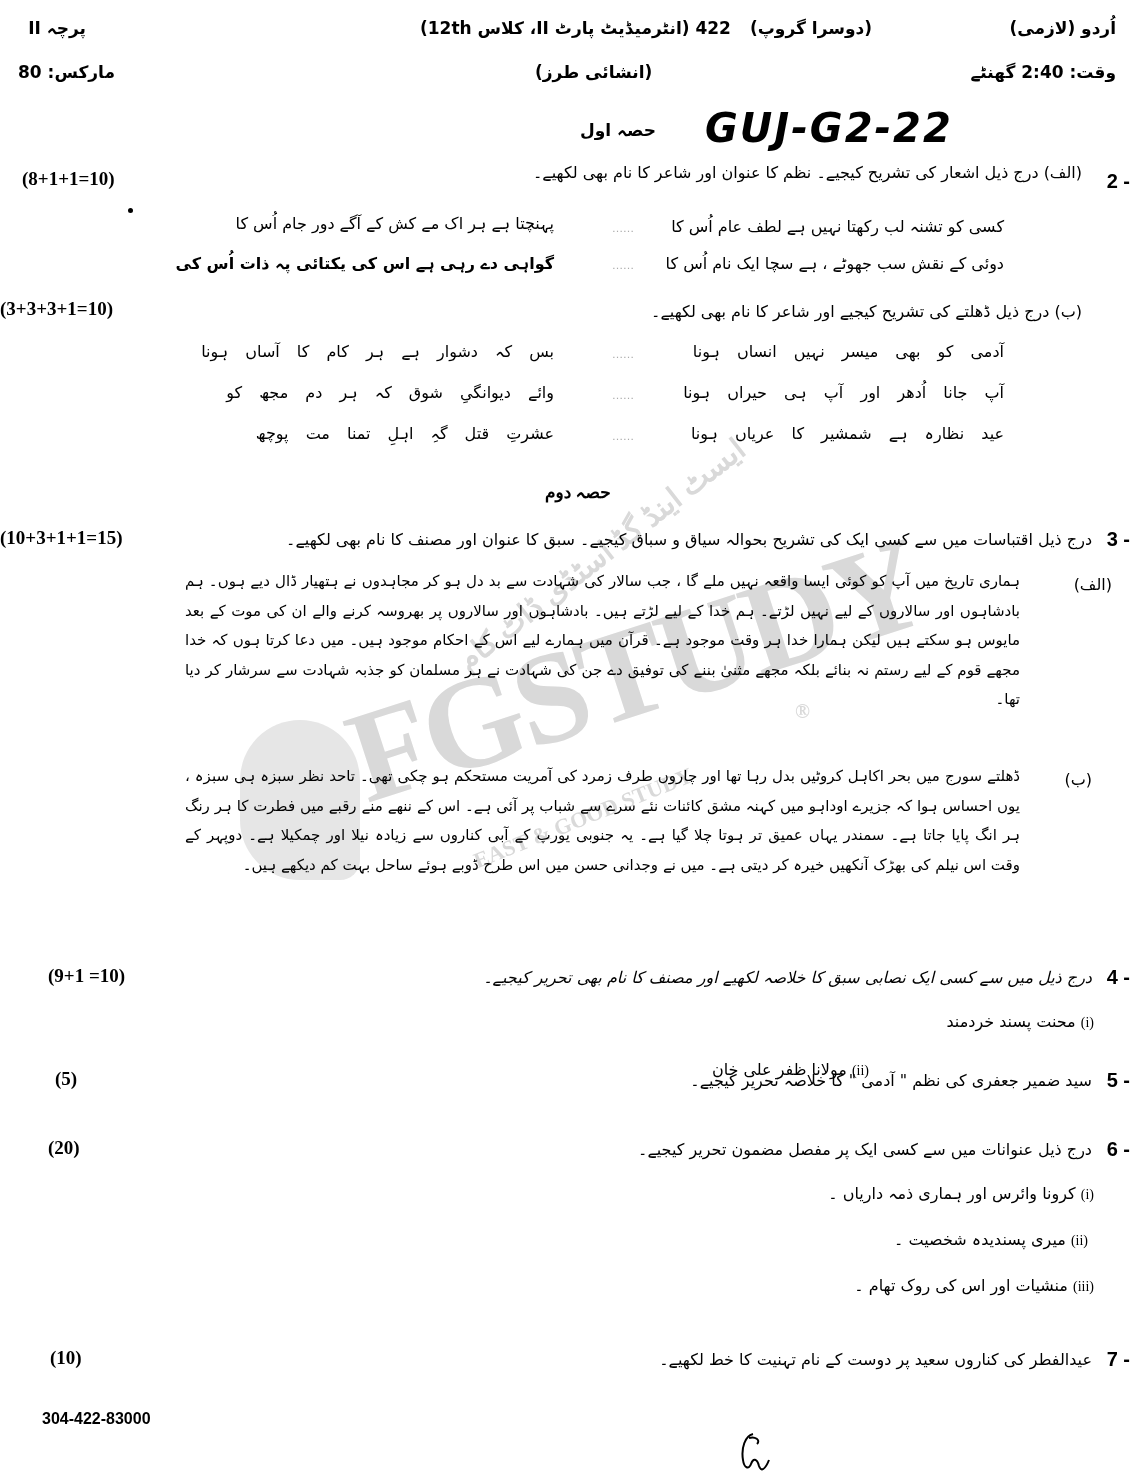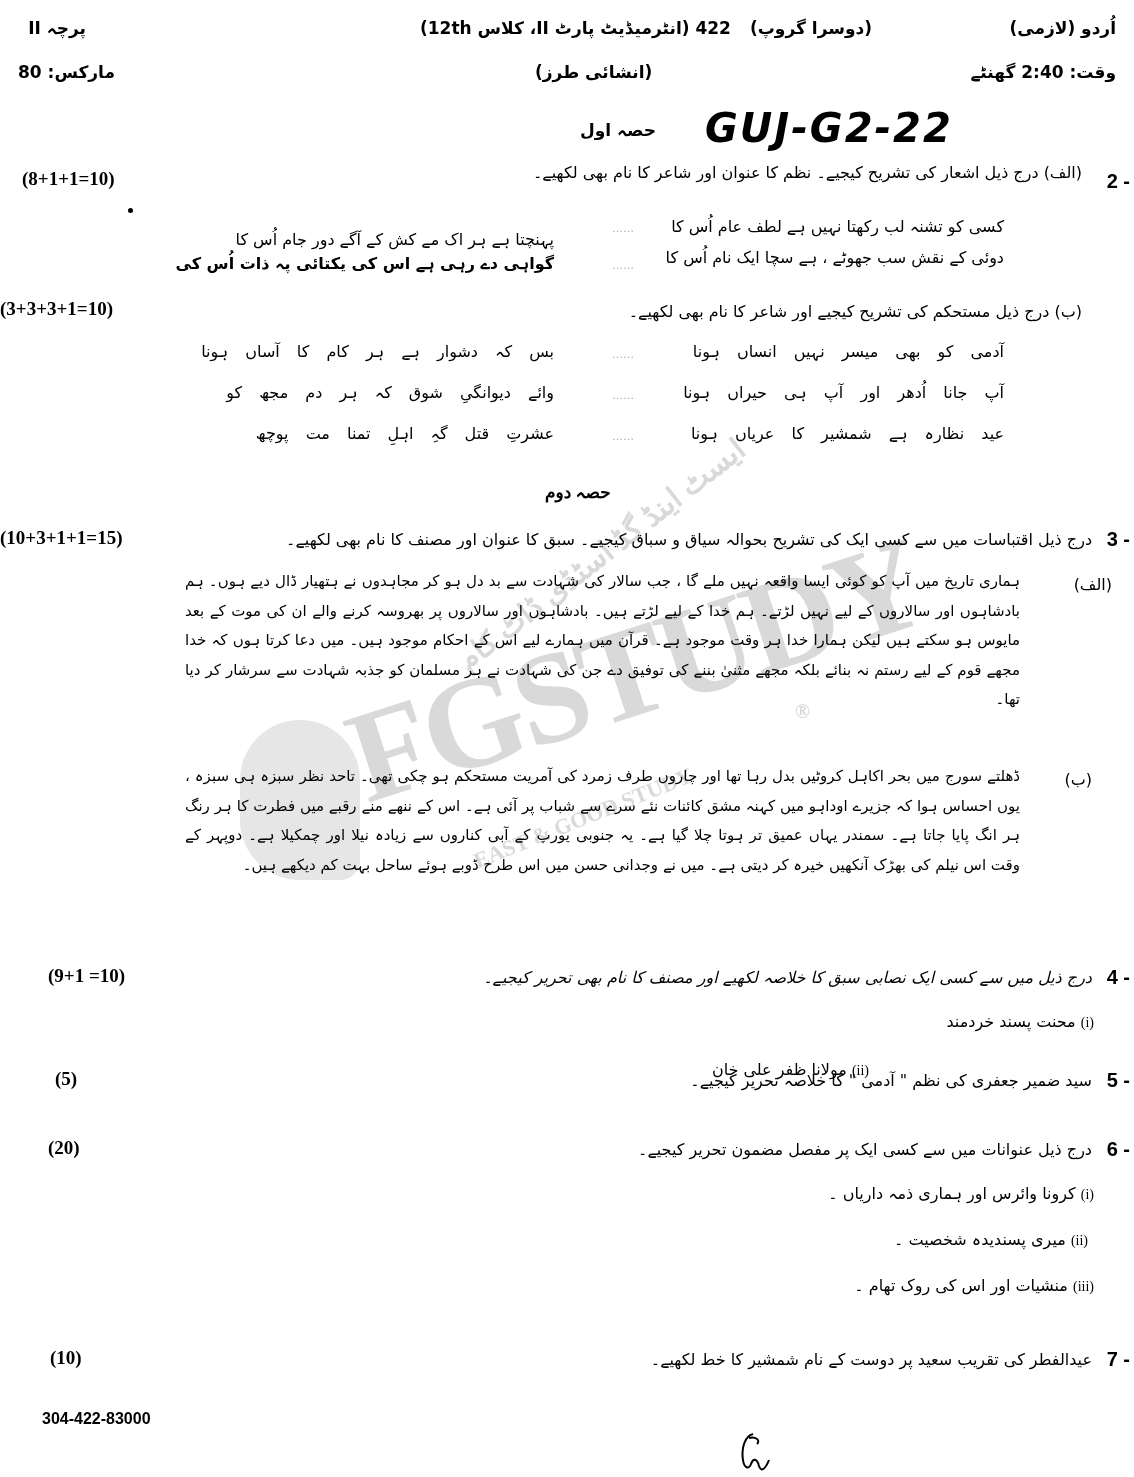--- a/index.html
+++ b/index.html
@@ -54,30 +54,30 @@
 <div class="abs lat marks" style="top:168px;">(8+1+1=10)</div>
 <div class="abs qnum" style="right:4px; top:170px;">2 -</div>
 <div class="abs ur qtext" style="right:52px; top:163px;">
   <span>(الف)</span>
   <span>درج ذیل اشعار کی تشریح کیجیے۔ نظم کا عنوان اور شاعر کا نام بھی لکھیے۔</span>
 </div>
 <div class="abs" style="left:128px; top:208px; width:5px; height:5px; background:#000; border-radius:50%;"></div>
 
 <div class="abs ur verse" style="right:130px; top:217px;">کسی کو تشنہ لب رکھتا نہیں ہے لطف عام اُس کا</div>
 <div class="abs dots" style="left:612px; top:222px;">……</div>
-<div class="abs ur verse" style="right:580px; top:230px;margin-left:48px;">پہنچتا ہے ہر اک مے کش کے آگے دور جام اُس کا</div>
+<div class="abs ur verse" style="right:580px; top:214px;margin-left:48px;">پہنچتا ہے ہر اک مے کش کے آگے دور جام اُس کا</div>
 
-<div class="abs ur verse" style="right:130px; top:248px;text-align:right;">دوئی کے نقش سب جھوٹے ، ہے سچا ایک نام اُس کا</div>
+<div class="abs ur verse" style="right:130px; top:254px;text-align:right;">دوئی کے نقش سب جھوٹے ، ہے سچا ایک نام اُس کا</div>
 <div class="abs dots" style="left:612px; top:259px;">……</div>
 <div class="abs ur verse" style="right:580px; top:254px;font-weight:bold;">گواہی دے رہی ہے اس کی یکتائی پہ ذات اُس کی</div>
 
 <div class="abs lat marks" style="left:0px; top:298px;">(3+3+3+1=10)</div>
 <div class="abs ur qtext" style="right:52px; top:302px;">
   <span>(ب)</span>
-  <span>درج ذیل مستحکم کی تشریح کیجیے اور شاعر کا نام بھی لکھیے۔</span>
+  <span>درج ذیل ڈھلتے کی تشریح کیجیے اور شاعر کا نام بھی لکھیے۔</span>
 </div>
 
 <div class="abs ur verse" style="right:130px; top:342px; word-spacing:12px;">آدمی کو بھی میسر نہیں انساں ہونا</div>
 <div class="abs dots" style="left:612px; top:348px;">……</div>
 <div class="abs ur verse" style="right:580px; top:342px; word-spacing:12px;">بس کہ دشوار ہے ہر کام کا آساں ہونا</div>
 
 <div class="abs ur verse" style="right:130px; top:383px; word-spacing:12px;">آپ جانا اُدھر اور آپ ہی حیراں ہونا</div>
 <div class="abs dots" style="left:612px; top:389px;">……</div>
 <div class="abs ur verse" style="right:580px; top:383px; word-spacing:12px;">وائے دیوانگیِ شوق کہ ہر دم مجھ کو</div>
 
@@ -124,21 +124,21 @@
   <span class="opt-label">(ii)</span>
   <span>میری پسندیدہ شخصیت ۔</span>
 </div>
 <div class="abs ur qtext" style="right:40px; top:1276px;">
   <span class="opt-label">(iii)</span>
   <span>منشیات اور اس کی روک تھام ۔</span>
 </div>
 
 <div class="abs lat marks" style="left:50px; top:1347px;">(10)</div>
 <div class="abs qnum" style="right:4px; top:1348px;">7 -</div>
-<div class="abs ur qtext" style="right:42px; top:1350px;">عیدالفطر کی تقریب سعید پر دوست کے نام شمشیر کا خط لکھیے۔</div>
+<div class="abs ur qtext" style="right:42px; top:1350px;">عیدالفطر کی کناروں سعید پر دوست کے نام تہنیت کا خط لکھیے۔</div>
 
 <div class="abs" style="left:42px; top:1410px; font-family:'Liberation Sans',sans-serif; font-weight:bold; font-size:16px;">304-422-83000</div>
 <div class="abs" style="left:735px; top:1430px;">
   <svg width="40" height="45" viewBox="0 0 40 45">
     <path d="M18 4 C10 6 6 18 8 30 C9 38 14 40 16 34 C18 28 22 28 24 36 C26 42 30 40 34 30" fill="none" stroke="#000" stroke-width="2"></path>
     <path d="M14 8 C20 6 26 10 22 14" fill="none" stroke="#000" stroke-width="2"></path>
   </svg>
 </div>
 
 </div>

